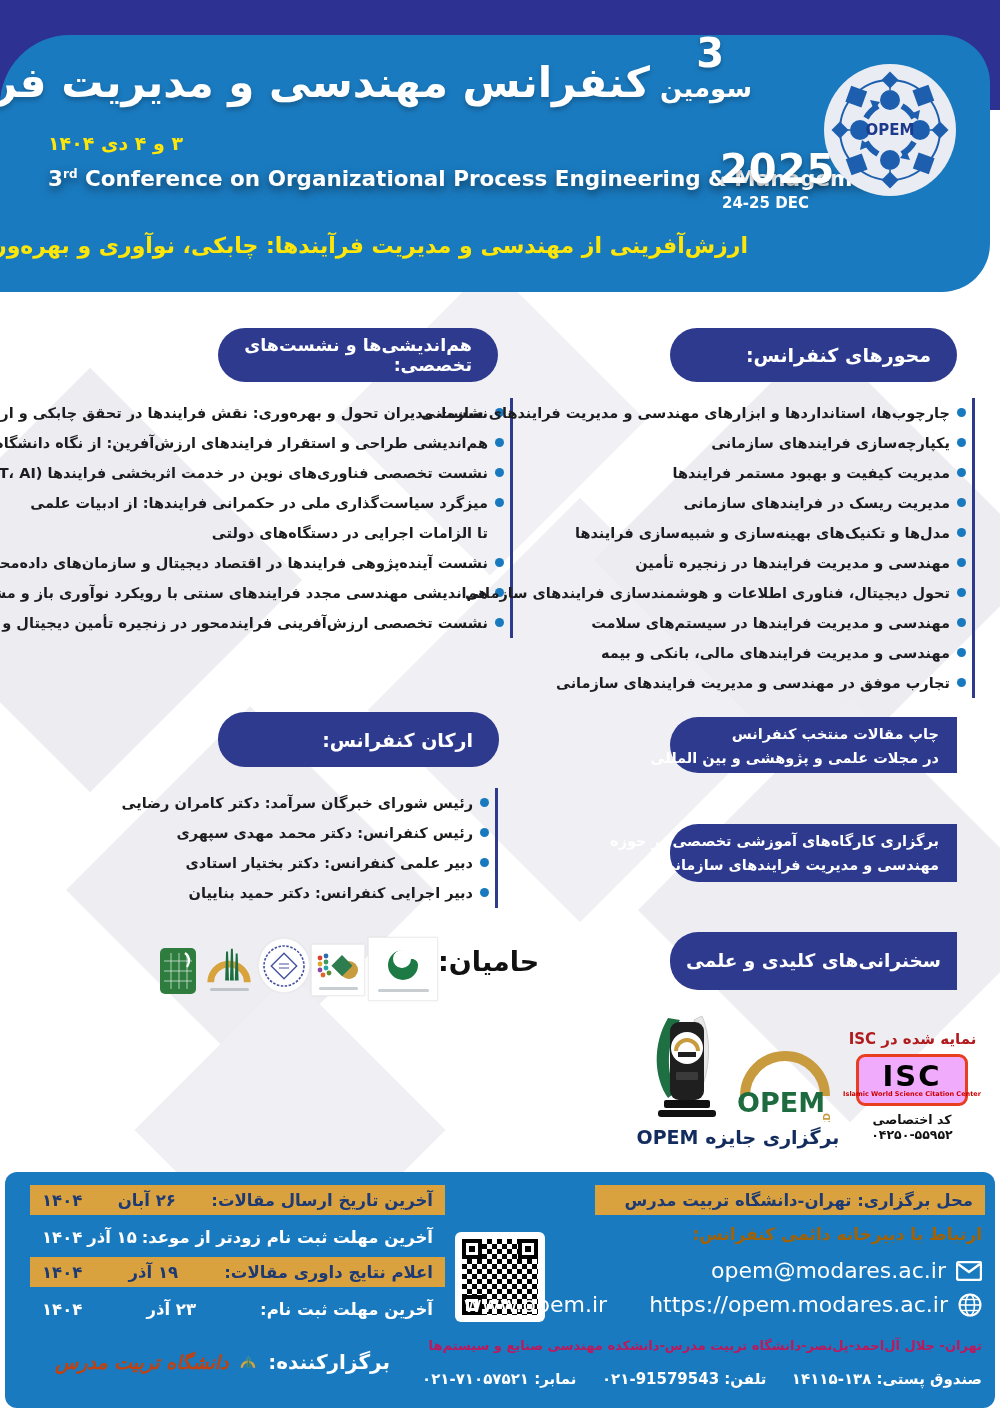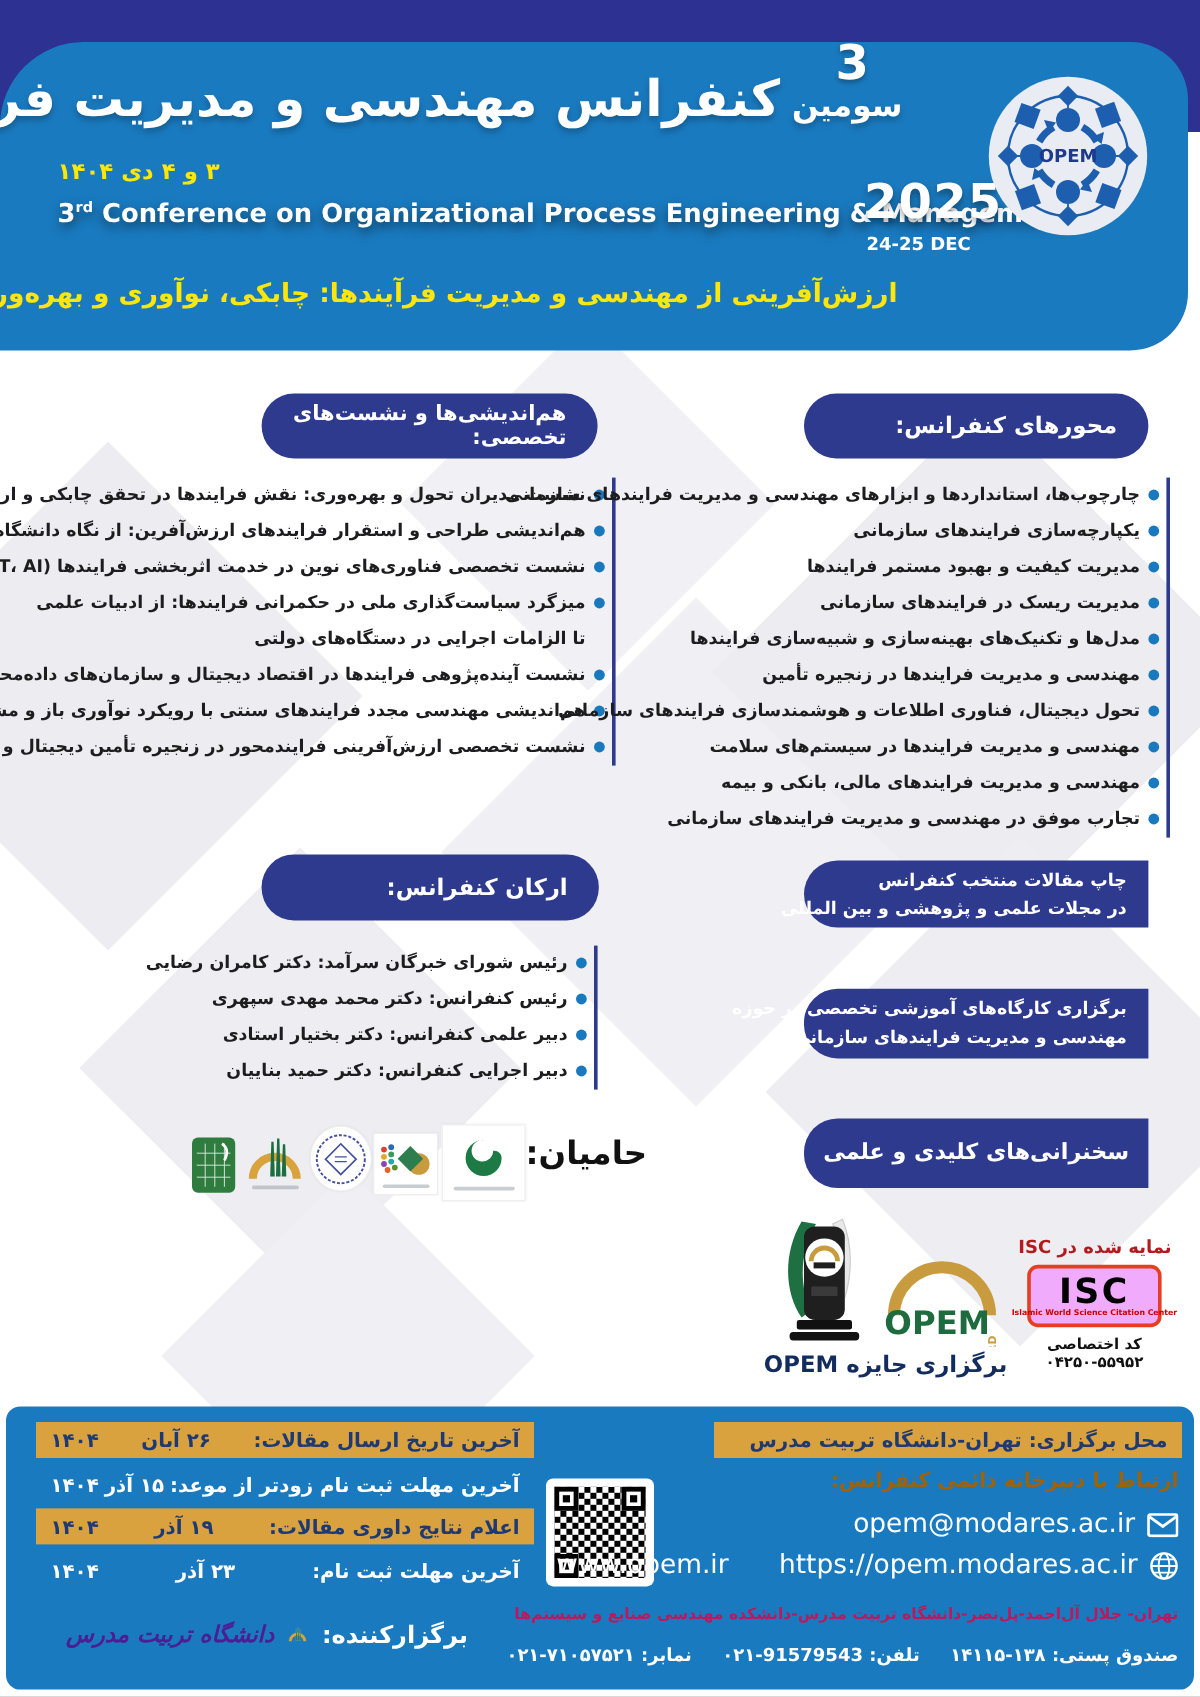--- a/index.html
+++ b/index.html
@@ -71,21 +71,21 @@
   .ltr{direction:ltr;unicode-bidi:embed}
   .address{right:18px;top:1338px;color:#be185d;font-size:13px;font-weight:bold;direction:rtl;white-space:nowrap}
   .postal{right:18px;top:1370px;width:560px;display:flex;direction:rtl;justify-content:space-between;color:#fff;font-size:15px;font-weight:bold}
   .qr{left:455px;top:1232px;width:90px;height:90px;background:#fff;border-radius:6px;padding:7px}
   .qr-inner{position:relative;width:76px;height:76px;background:
       repeating-conic-gradient(#000 0% 25%, #fff 0% 50%) 0 0/10px 10px}
   .finder{position:absolute;width:20px;height:20px;background:#fff;border:4px solid #000}
   .finder::after{content:"";position:absolute;left:3px;top:3px;width:6px;height:6px;background:#000}
   .organizer{left:55px;top:1336px;width:335px;display:flex;direction:rtl;align-items:center;gap:12px}
   .organizer .olabel{color:#fff;font-size:20px;font-weight:bold}
-  .organizer .oname{color:#4c1d95;font-size:19px;font-weight:bold;font-style:italic;white-space:nowrap}
+  .organizer .oname{color:#c2410c;font-size:19px;font-weight:bold;font-style:italic;white-space:nowrap}
 </style>
 </head>
 <body>
 
 <div class="poster">
 
   <div class="wm" style="left:-60px;top:430px;width:300px;height:300px;background:#ececf1"></div>
   <div class="wm" style="left:120px;top:760px;width:260px;height:260px;background:#ededf2"></div>
   <div class="wm" style="left:430px;top:560px;width:300px;height:300px;background:#f0f0f4"></div>
   <div class="wm" style="left:660px;top:400px;width:320px;height:320px;background:#ececf1"></div>

